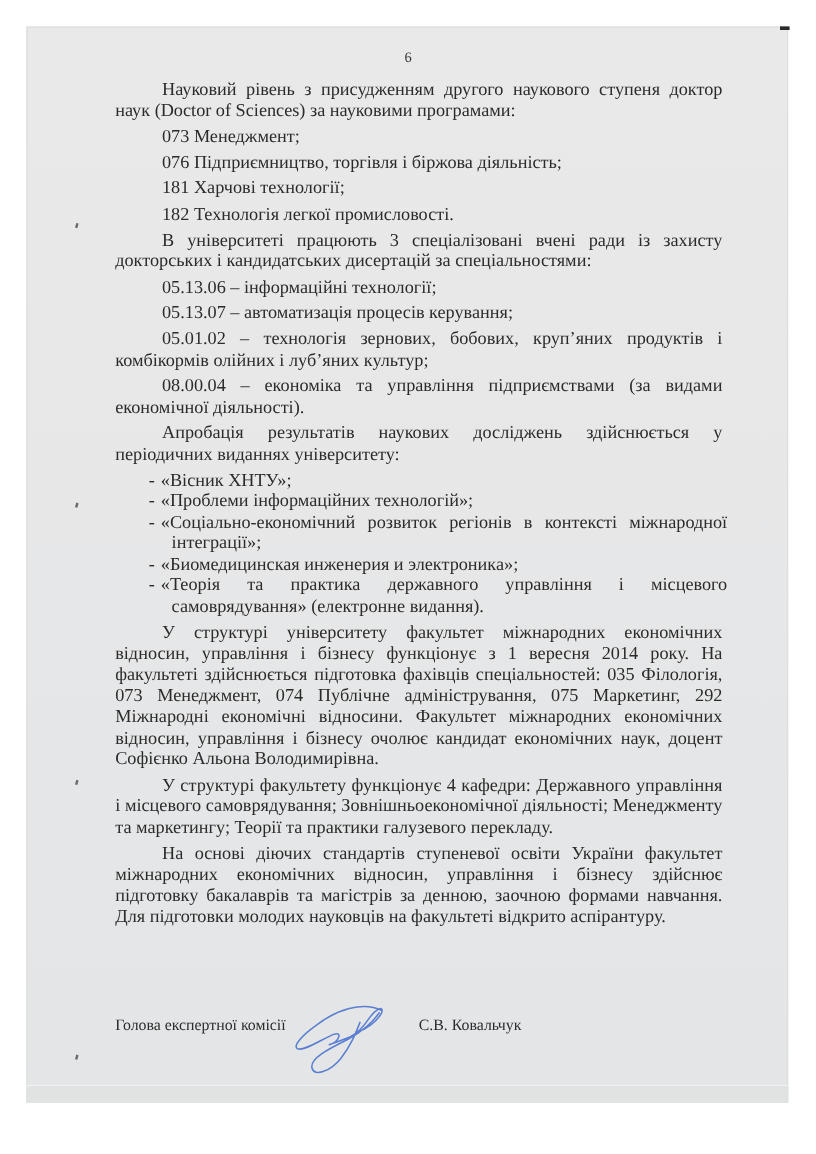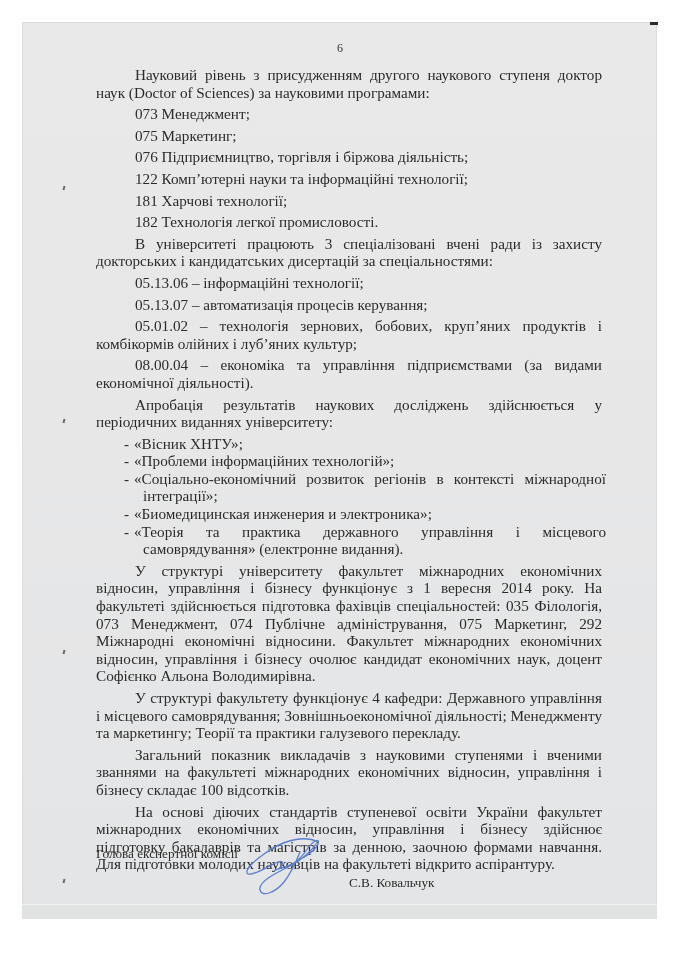--- a/index.html
+++ b/index.html
@@ -31,43 +31,41 @@
   .content p { margin: 4px; text-align: justify; text-align-last: left; }
   .indent { text-indent: 39px; }
   .li { padding-left: 39px; }
   .bul { display: flex; padding-left: 32px; }
   .bul .dash { width: 10px; flex: none; }
   .bul .txt { flex: 1; padding-left: 9px; text-indent: -9px; text-align: justify; font-family: Liberation Serif, serif; }
   .sig-row {
     position: absolute; top: 846px; left: 96px; font-size: 13.2px; color: #2b2b2b;
   }
   .sig-label { position: absolute; left: 0; white-space: nowrap; text-align: right; }
-  .sig-name { position: absolute; left: 253px; white-space: nowrap; margin-top: 29px; }
+  .sig-name { position: absolute; left: 253px; white-space: nowrap; }
   .signature { position: absolute; left: 242px; top: 832px; width: 80px; height: 66px; }
 </style>
 </head>
 <body>
 
 <div class="page">
   <div class="page-strip"></div>
 </div>
 <div class="corner-mark"></div>
 <div class="speck" style="left:63px;top:186px"></div>
 <div class="speck" style="left:63px;top:419px"></div>
 <div class="speck" style="left:63px;top:650px"></div>
 <div class="speck" style="left:63px;top:879px"></div>
 
 <div class="page-number">6</div>
 
 <div class="content">
   <p class="indent">Науковий рівень з присудженням другого наукового ступеня доктор наук (Doctor of Sciences) за науковими програмами:</p>
   <p class="li">073 Менеджмент;</p>
-  <p class="li">075 Маркетинг;</p>
   <p class="li">076 Підприємництво, торгівля і біржова діяльність;</p>
-  <p class="li">122 Комп’ютерні науки та інформаційні технології;</p>
   <p class="li">181 Харчові технології;</p>
   <p class="li">182 Технологія легкої промисловості.</p>
 
   <p class="indent">В університеті працюють 3 спеціалізовані вчені ради із захисту докторських і кандидатських дисертацій за спеціальностями:</p>
   <p class="indent">05.13.06 – інформаційні технології;</p>
   <p class="indent">05.13.07 – автоматизація процесів керування;</p>
   <p class="indent">05.01.02 – технологія зернових, бобових, круп’яних продуктів і комбікормів олійних і луб’яних культур;</p>
   <p class="indent">08.00.04 – економіка та управління підприємствами (за видами економічної діяльності).</p>
 
   <p class="indent">Апробація результатів наукових досліджень здійснюється у періодичних виданнях університету:</p>
@@ -87,21 +85,20 @@
     <span class="dash">-</span>
     <span class="txt">«Биомедицинская инженерия и электроника»;</span>
   </div>
   <div class="bul">
     <span class="dash">-</span>
     <span class="txt">«Теорія та практика державного управління і місцевого самоврядування» (електронне видання).</span>
   </div>
 
   <p class="indent">У структурі університету факультет міжнародних економічних відносин, управління і бізнесу функціонує з 1 вересня 2014 року. На факультеті здійснюється підготовка фахівців спеціальностей: 035 Філологія, 073 Менеджмент, 074 Публічне адміністрування, 075 Маркетинг, 292 Міжнародні економічні відносини. Факультет міжнародних економічних відносин, управління і бізнесу очолює кандидат економічних наук, доцент Софієнко Альона Володимирівна.</p>
   <p class="indent">У структурі факультету функціонує 4 кафедри: Державного управління і місцевого самоврядування; Зовнішньоекономічної діяльності; Менеджменту та маркетингу; Теорії та практики галузевого перекладу.</p>
-  <p class="indent">Загальний показник викладачів з науковими ступенями і вченими званнями на факультеті міжнародних економічних відносин, управління і бізнесу складає 100 відсотків.</p>
   <p class="indent">На основі діючих стандартів ступеневої освіти України факультет міжнародних економічних відносин, управління і бізнесу здійснює підготовку бакалаврів та магістрів за денною, заочною формами навчання. Для підготовки молодих науковців на факультеті відкрито аспірантуру.</p>
 </div>
 
 <div class="sig-row">
   <span class="sig-label">Голова експертної комісії</span>
   <span class="sig-name">С.В. Ковальчук</span>
 </div>
 <svg class="signature" viewBox="0 0 80 66">
   <path d="M76 10 C 60 2, 38 10, 22 22 C 8 32, 2 40, 6 42 C 12 44, 26 34, 36 30 C 44 27, 40 36, 34 38 C 28 40, 40 36, 50 32 C 56 29, 62 22, 66 16 C 72 8, 78 6, 76 12 C 72 20, 62 26, 56 28 M 58 20 C 54 30, 50 40, 42 50 C 34 60, 20 66, 18 58 C 16 50, 32 42, 48 34 C 60 28, 70 18, 74 12" fill="none" stroke="#5b7fd1" stroke-width="1.3" stroke-linecap="round" stroke-linejoin="round"></path>
 </svg>

